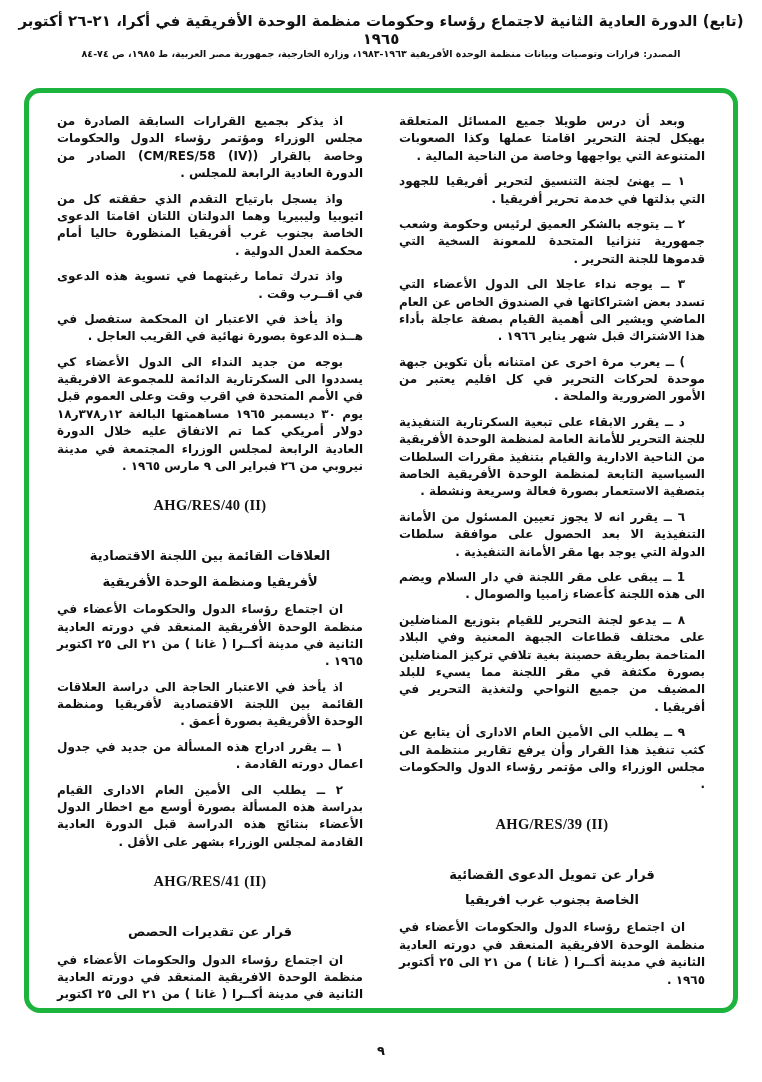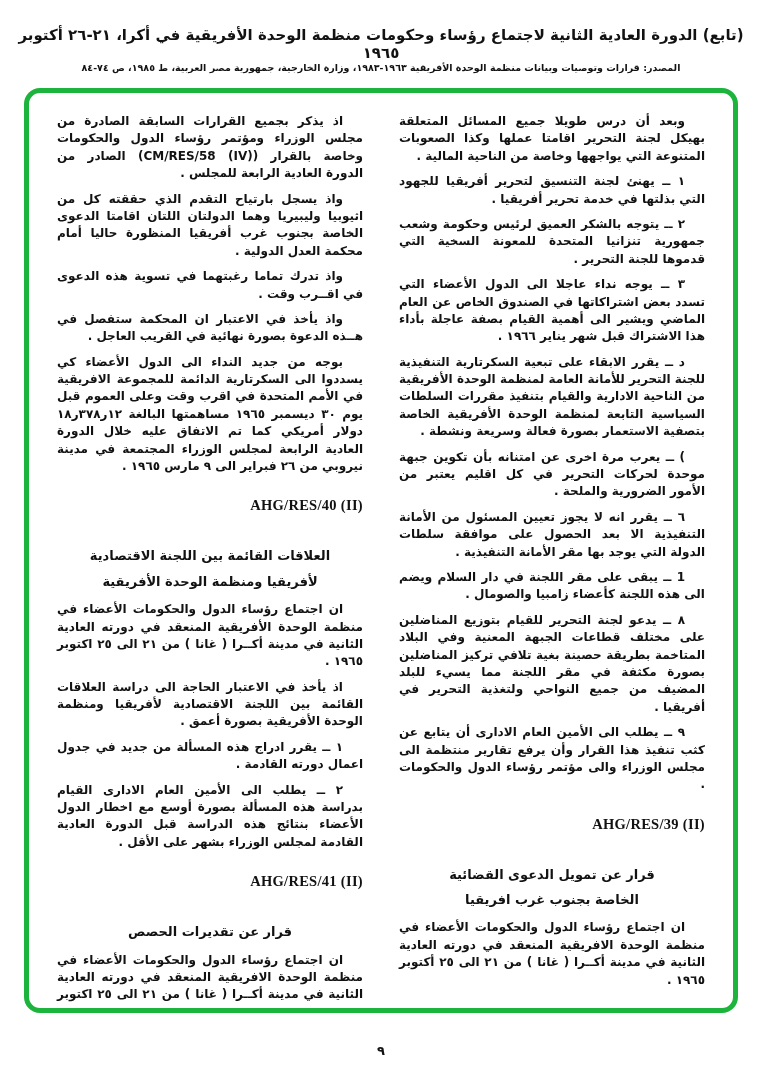--- a/index.html
+++ b/index.html
@@ -4,21 +4,21 @@
 <style>
   * { margin:0; padding:0; box-sizing:border-box; }
   html,body { width:762px; height:1082px; }
   body {
     background:#ffffff;
     color:#121212;
     font-family:"DejaVu Sans", sans-serif;
     position:relative;
     overflow:hidden;
   }
-  .header { direction:rtl; text-align:center; padding-top:26px; }
+  .header { direction:rtl; text-align:center; padding-top:12px; }
   .doc-title { font-size:15px; font-weight:bold; letter-spacing:0; }
   .doc-source { font-size:9.5px; font-weight:bold; }
   .doc-box {
     position:absolute;
     left:24px; right:24px; top:88px;
     height:925px;
     border:5px solid #1db43e;
     border-radius:16px;
     background:#ffffff;
     padding:20px 28px 10px 28px;
@@ -35,21 +35,21 @@
     font-size:12px;
     line-height:1.45;
     text-align:justify;
     text-align-last:right;
     text-indent:20px;
     margin-bottom:8px;
     font-weight:bold;
   }
   .ref {
     direction:ltr;
-    text-align:right;
+    text-align:center;
     font-family:"Liberation Serif", serif;
     font-weight:bold;
     font-size:14.5px;
     margin:22px 0 13px 0;
     letter-spacing:.3px;
   }
   .heading {
     font-weight:bold;
     font-size:13px;
     text-align:center;
@@ -74,22 +74,22 @@
 </div>
 
 <div class="doc-box">
   <div class="columns">
 
     <div class="col">
       <p class="para">وبعد أن درس طويلا جميع المسائل المتعلقة بهيكل لجنة التحرير اقامتا عملها وكذا الصعوبات المتنوعة التي يواجهها وخاصة من الناحية المالية .</p>
       <p class="para">١ ــ يهنئ لجنة التنسيق لتحرير أفريقيا للجهود التي بذلتها في خدمة تحرير أفريقيا .</p>
       <p class="para">٢ ــ يتوجه بالشكر العميق لرئيس وحكومة وشعب جمهورية تنزانيا المتحدة للمعونة السخية التي قدموها للجنة التحرير .</p>
       <p class="para">٣ ــ يوجه نداء عاجلا الى الدول الأعضاء التي تسدد بعض اشتراكاتها في الصندوق الخاص عن العام الماضي ويشير الى أهمية القيام بصفة عاجلة بأداء هذا الاشتراك قبل شهر يناير ١٩٦٦ .</p>
+      <p class="para">) ــ يعرب مرة اخرى عن امتنانه بأن تكوين جبهة موحدة لحركات التحرير في كل اقليم يعتبر من الأمور الضرورية والملحة .</p>
       <p class="para">د ــ يقرر الابقاء على تبعية السكرتارية التنفيذية للجنة التحرير للأمانة العامة لمنظمة الوحدة الأفريقية من الناحية الادارية والقيام بتنفيذ مقررات السلطات السياسية التابعة لمنظمة الوحدة الأفريقية الخاصة بتصفية الاستعمار بصورة فعالة وسريعة ونشطة .</p>
-      <p class="para">) ــ يعرب مرة اخرى عن امتنانه بأن تكوين جبهة موحدة لحركات التحرير في كل اقليم يعتبر من الأمور الضرورية والملحة .</p>
       <p class="para">٦ ــ يقرر انه لا يجوز تعيين المسئول من الأمانة التنفيذية الا بعد الحصول على موافقة سلطات الدولة التي يوجد بها مقر الأمانة التنفيذية .</p>
       <p class="para">1 ــ يبقى على مقر اللجنة في دار السلام ويضم الى هذه اللجنة كأعضاء زامبيا والصومال .</p>
       <p class="para">٨ ــ يدعو لجنة التحرير للقيام بتوزيع المناضلين على مختلف قطاعات الجبهة المعنية وفي البلاد المتاخمة بطريقة حصينة بغية تلافي تركيز المناضلين بصورة مكثفة في مقر اللجنة مما يسيء للبلد المضيف من جميع النواحي ولتغذية التحرير في أفريقيا .</p>
       <p class="para">٩ ــ يطلب الى الأمين العام الادارى أن يتابع عن كثب تنفيذ هذا القرار وأن يرفع تقارير منتظمة الى مجلس الوزراء والى مؤتمر رؤساء الدول والحكومات .</p>
       <div class="ref">AHG/RES/39 (II)</div>
       <div class="heading">
         <div>قرار عن تمويل الدعوى القضائية</div>
         <div>الخاصة بجنوب غرب افريقيا</div>
       </div>
       <p class="para">ان اجتماع رؤساء الدول والحكومات الأعضاء في منظمة الوحدة الافريقية المنعقد في دورته العادية الثانية في مدينة أكــرا ( غانا ) من ٢١ الى ٢٥ أكتوبر ١٩٦٥ .</p>

